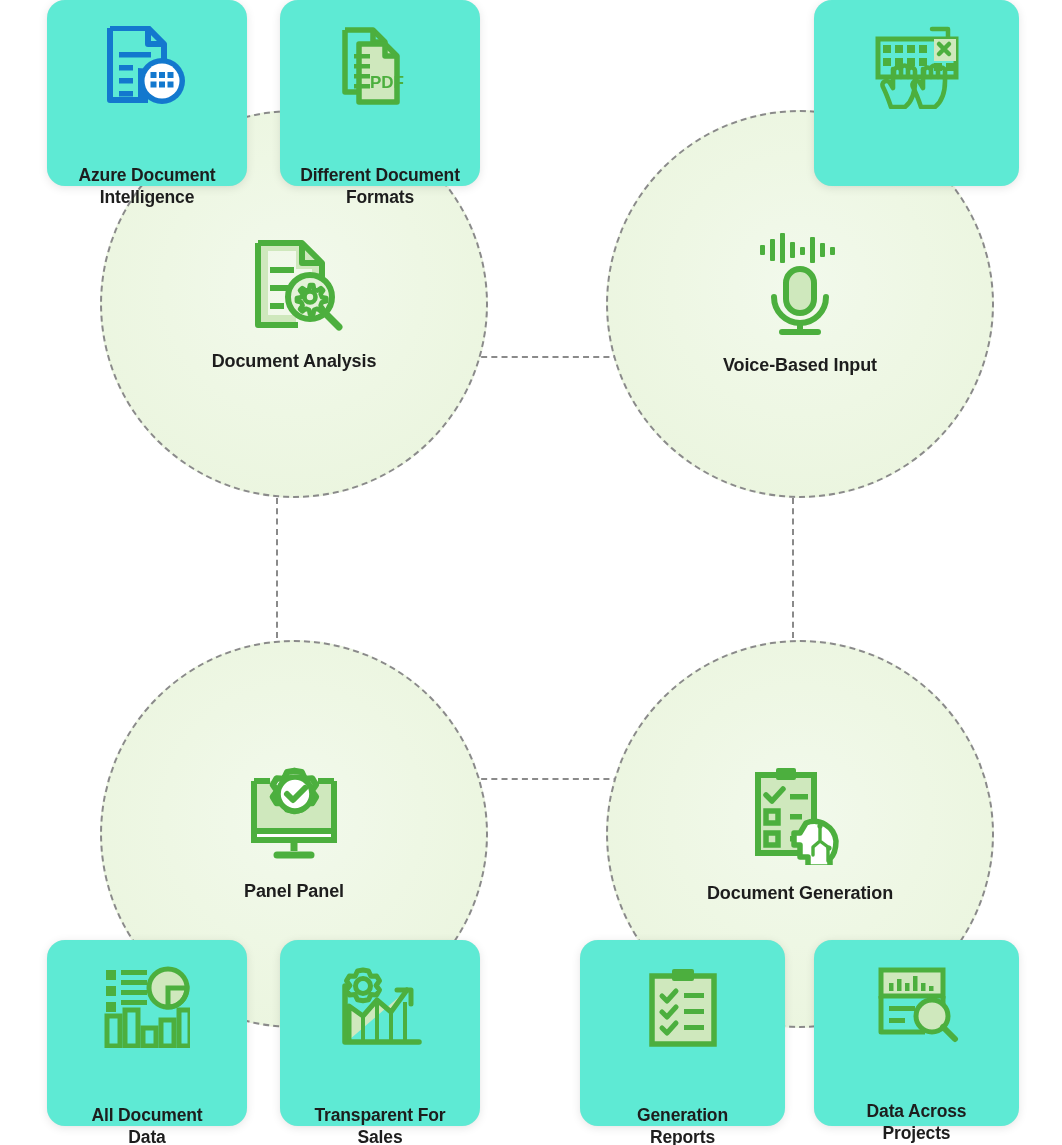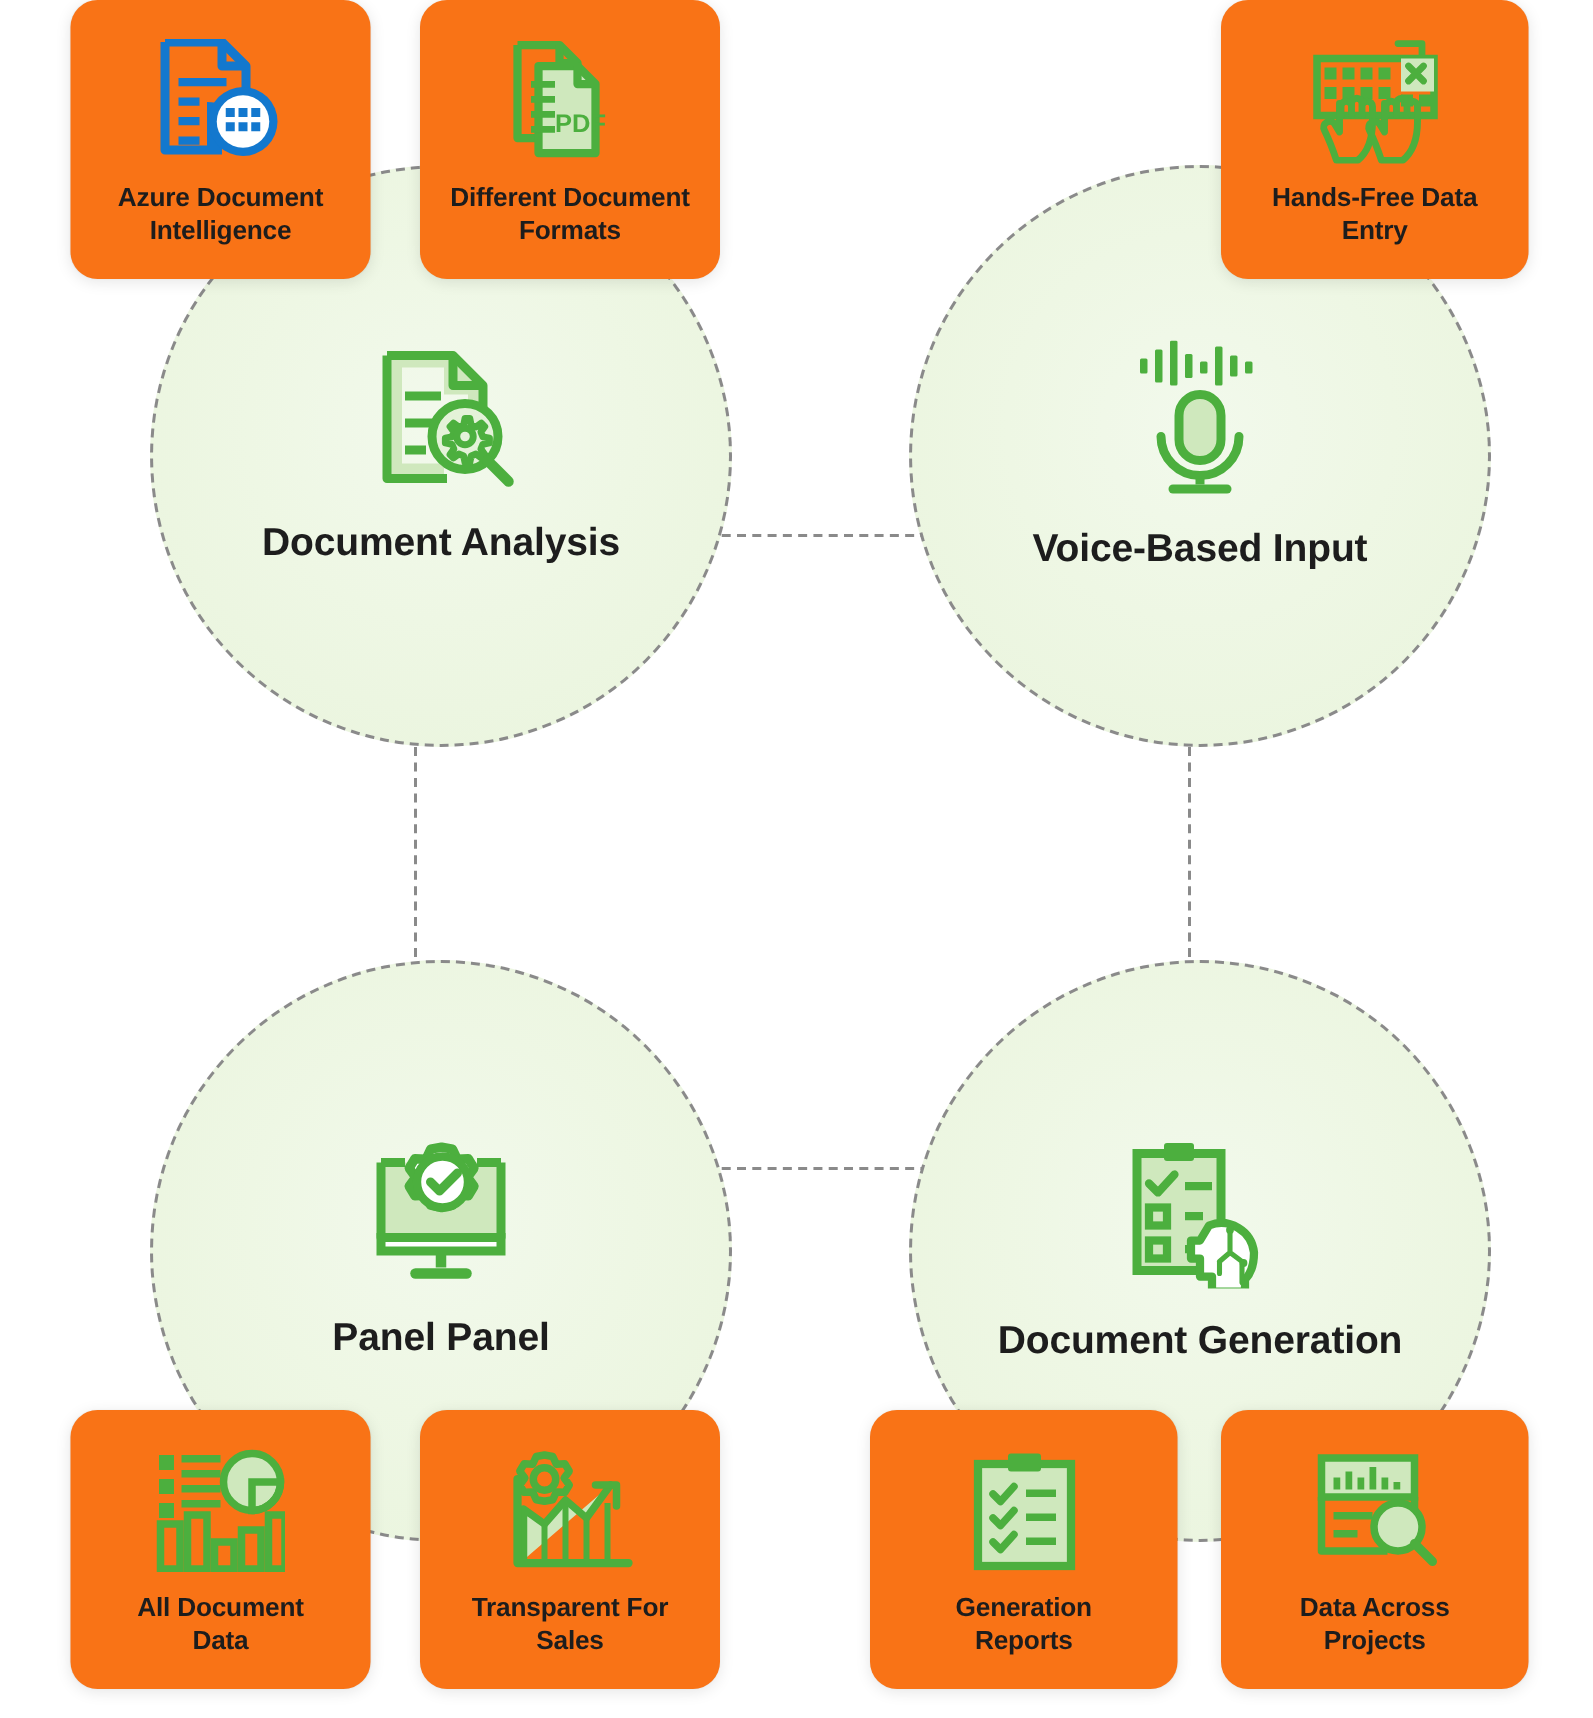--- a/index.html
+++ b/index.html
@@ -27,21 +27,21 @@
     flex-direction: column;
     align-items: center;
     justify-content: center;
     z-index: 1;
   }
   .circle .c-icon {
     display: block;
     margin-bottom: 14px;
   }
   .circle .c-label {
-    font-size: 26px;
+    font-size: 18px;
     font-weight: 700;
     color: #1d1d1d;
     letter-spacing: -0.1px;
     text-align: center;
     white-space: nowrap;
   }
 
   
   .conn {
     position: absolute;
@@ -52,29 +52,30 @@
     border-top: 2px dashed #8a8a8a;
   }
   .conn-v {
     width: 0;
     border-left: 2px dashed #8a8a8a;
   }
 
   
   .card {
     position: absolute;
-    background: #f97316;
+    background: #5eead4;
     border-radius: 18px;
     box-shadow: 0 2px 10px rgba(0,0,0,0.10), 0 0 1px rgba(0,0,0,0.08);
     display: flex;
     flex-direction: column;
     align-items: center;
     justify-content: flex-start;
     padding-top: 26px;
     z-index: 3;
+    gap: 44px;
   }
   .card .k-icon {
     height: 82px;
     display: flex;
     align-items: center;
     justify-content: center;
   }
   .card .k-label {
     margin-top: 12px;
     font-size: 17.5px;
@@ -239,22 +240,20 @@
           <rect x="62" y="38" width="8" height="8"></rect>
           <rect x="74" y="38" width="8" height="8"></rect>
         </g>
         <path d="M67 19 l10 10 M77 19 l-10 10" stroke="#4CAF3E" stroke-width="4.5" stroke-linecap="round"></path>
         <path d="M22 52 v-6 a3.5 3.5 0 0 1 7 0 v6 M29 52 v-8 a3.5 3.5 0 0 1 7 0 v8 M36 52 v-6 a3.5 3.5 0 0 1 7 0 v10
                  q0 18 -10 26 h-14 q-4 -12 -8 -20 a4 4 0 0 1 7 -4 l3 5 V44" fill="none" stroke="#4CAF3E" stroke-width="4.6" stroke-linejoin="round" stroke-linecap="round"></path>
         <path d="M52 52 v-6 a3.5 3.5 0 0 1 7 0 v6 M59 52 v-8 a3.5 3.5 0 0 1 7 0 v8 M66 52 v-6 a3.5 3.5 0 0 1 7 0 v10
                  q0 18 -10 26 h-14 q-4 -12 -8 -20 a4 4 0 0 1 7 -4 l3 5 V44" fill="none" stroke="#4CAF3E" stroke-width="4.6" stroke-linejoin="round" stroke-linecap="round"></path>
       </svg>
     </span>
-    <span class="k-label">Hands-Free Data
-Entry</span>
   </div>
 
   <div class="card" style="left:47px; top:940px; width:200px; height:186px;">
     <span class="k-icon">
       <svg width="86" height="82" viewBox="0 0 86 82">
         <g fill="#4CAF3E">
           <rect x="2" y="4" width="10" height="10"></rect>
           <rect x="2" y="20" width="10" height="10"></rect>
           <rect x="2" y="36" width="10" height="10"></rect>
           <rect x="17" y="4" width="26" height="5"></rect>

